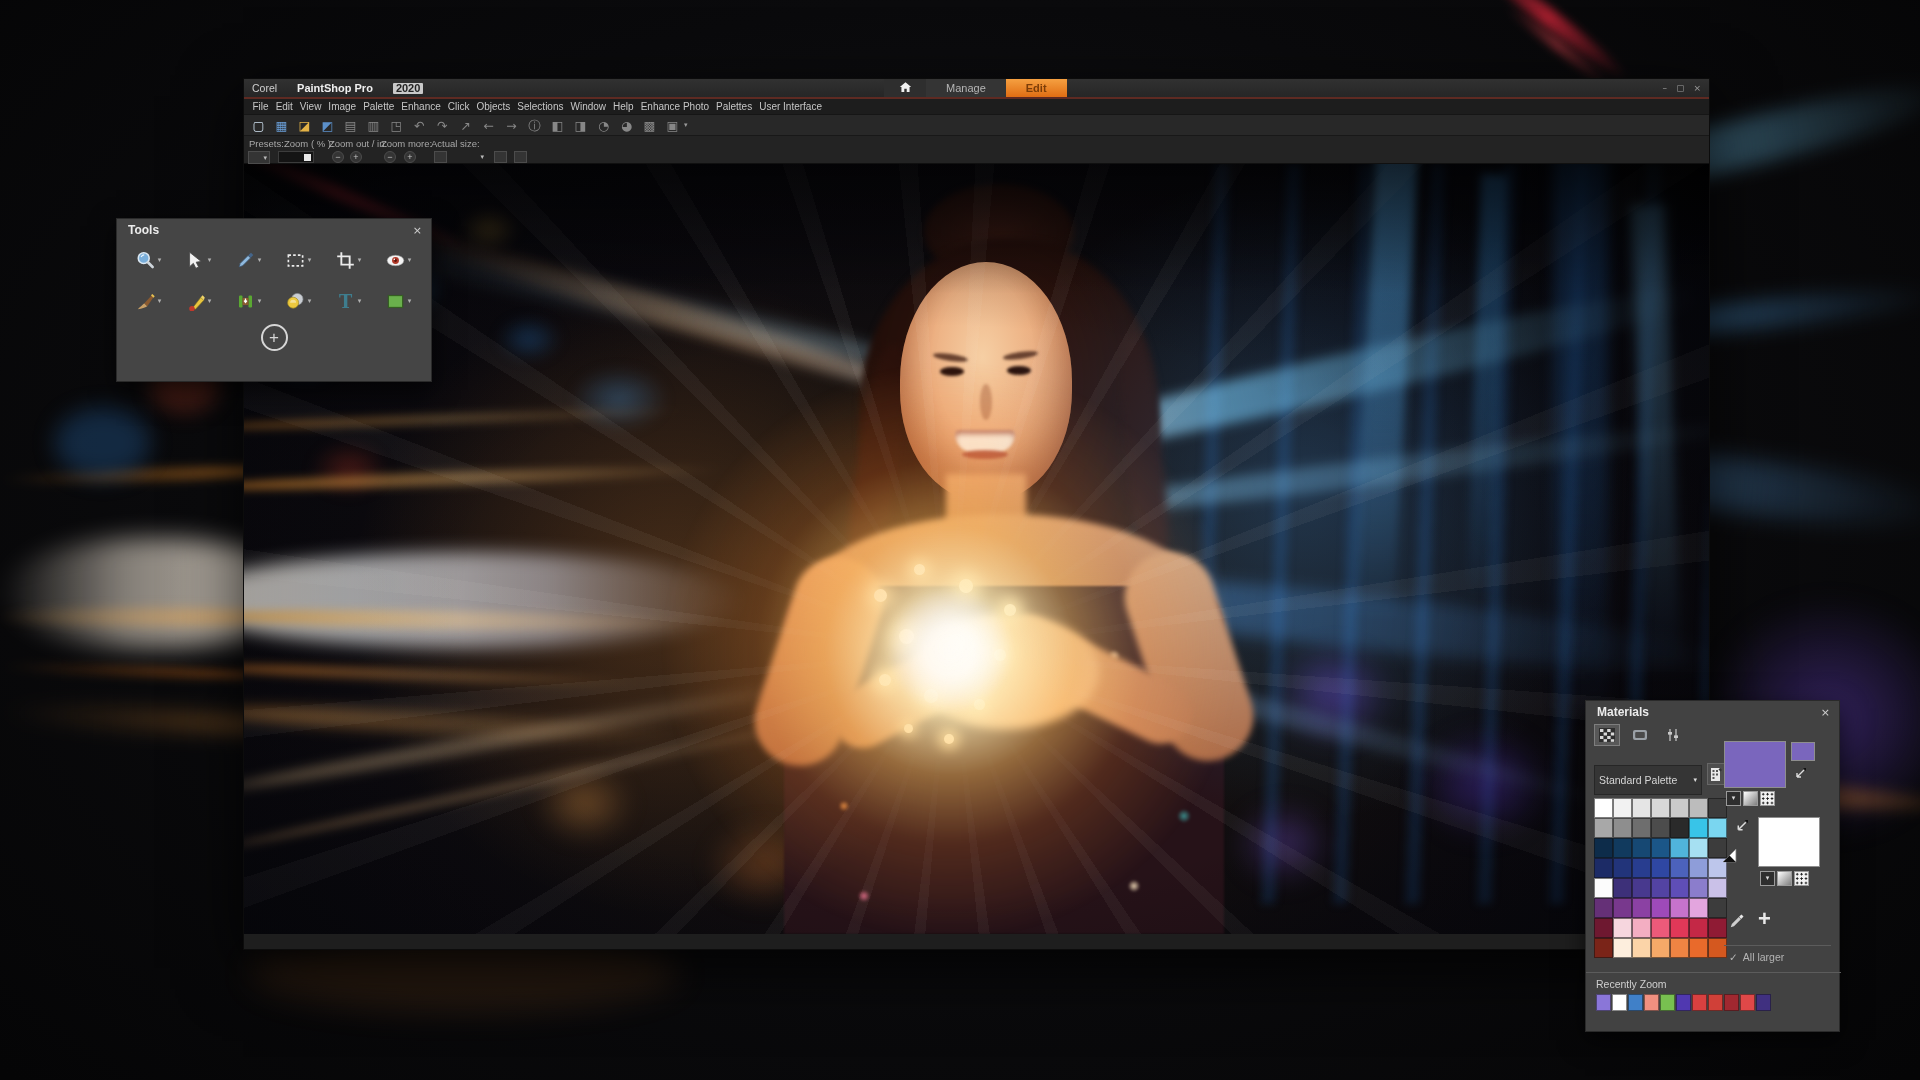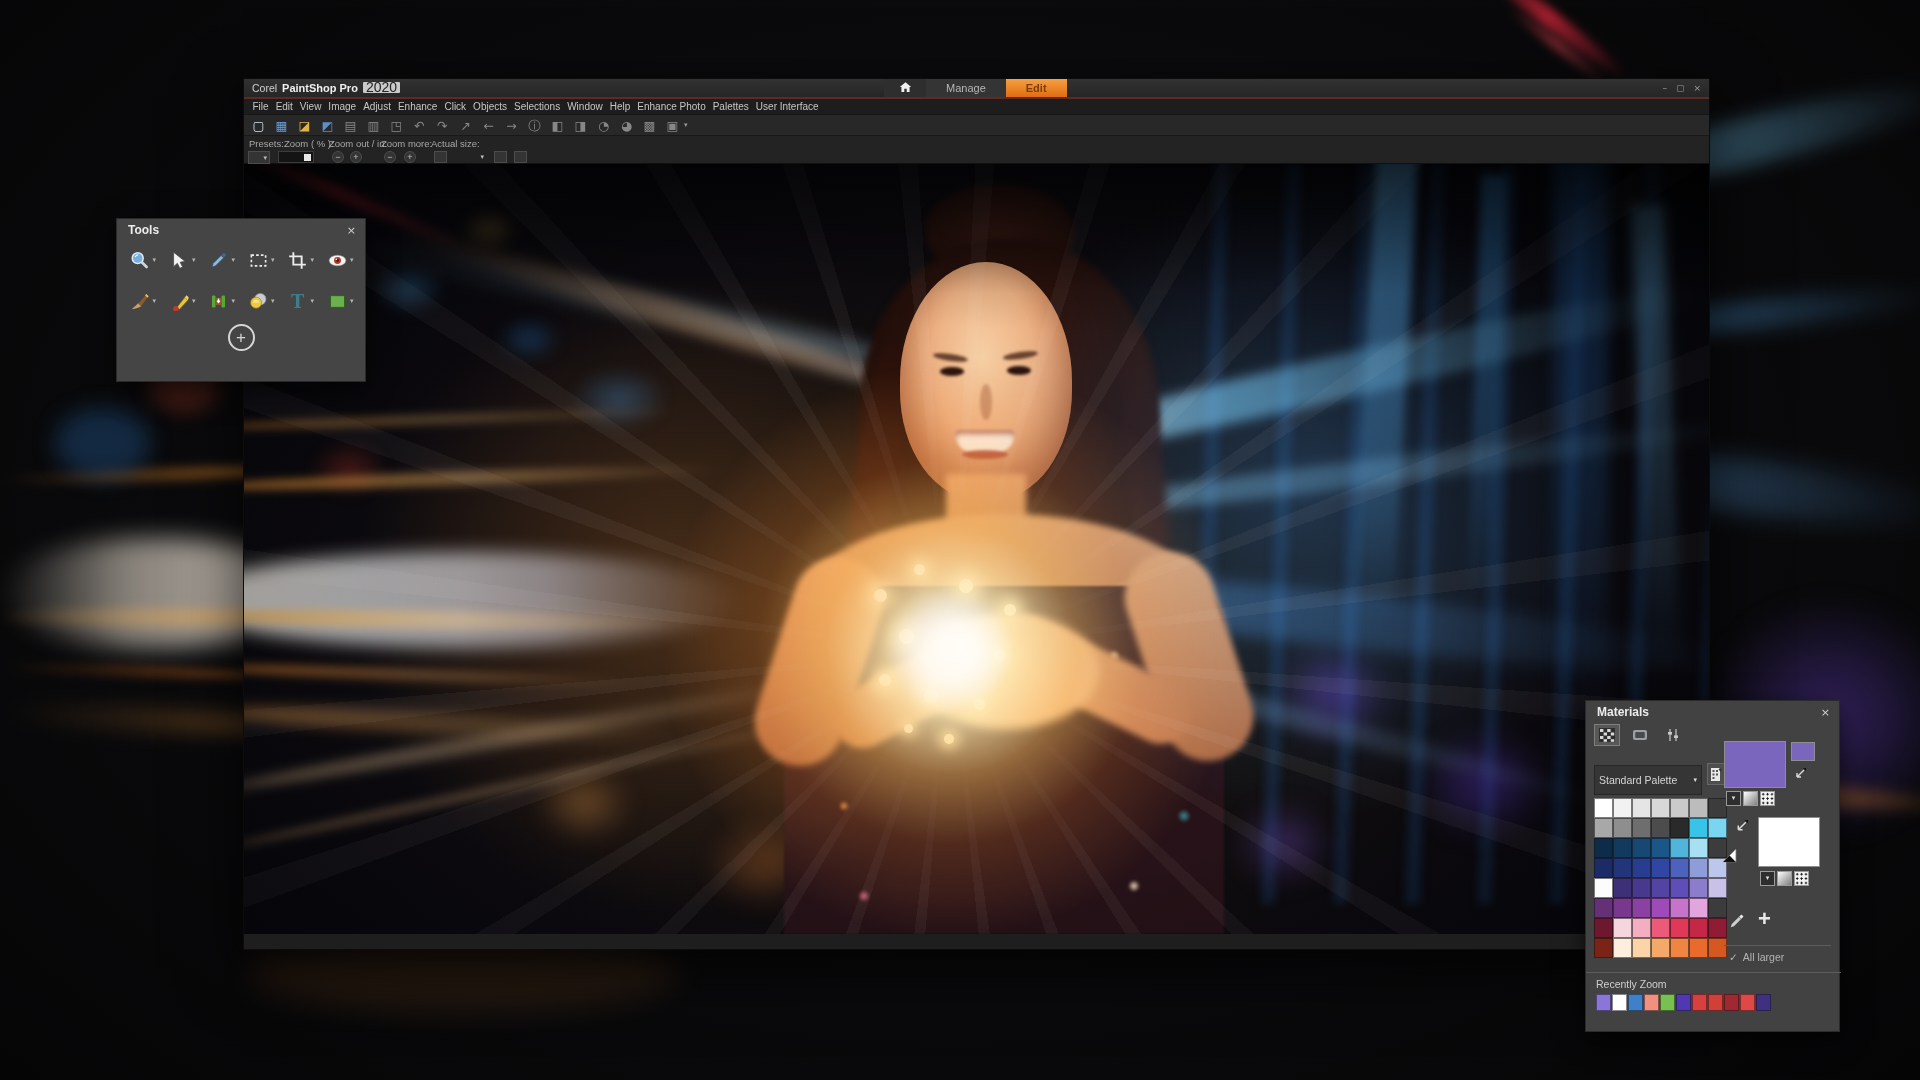--- a/index.html
+++ b/index.html
@@ -7,23 +7,23 @@
   #stage{position:relative;width:1920px;height:1080px;overflow:hidden;
     background:radial-gradient(1300px 850px at 50% 46%,#141417 0%,#0a0a0c 58%,#050506 100%)}
   .abs{position:absolute}
   .fx{position:absolute;pointer-events:none}
 
   
   .app-window{position:absolute;left:243px;top:78px;width:1467px;height:872px;background:#1e1e1e;
     border:1px solid #0c0c0c;box-shadow:0 18px 60px rgba(0,0,0,.8);z-index:2}
   .title-bar{position:relative;height:20px;background:linear-gradient(#313131,#262626);
     border-bottom:2px solid #5e2a22;display:flex;align-items:center}
-  .brand{margin-left:8px;display:flex;align-items:flex-start;gap:5px;font-size:10.5px;color:#cfcfcf;white-space:nowrap}
+  .brand{margin-left:8px;display:flex;align-items:center;gap:20px;font-size:10.5px;color:#cfcfcf;white-space:nowrap}
   .brand b{color:#efefef;font-size:11px}
-  .badge{background:#c9c9c9;color:#232323;font-size:14px;font-weight:normal;padding:0 3px;border-radius:1px;line-height:11px}
+  .badge{background:#c9c9c9;color:#232323;font-size:11px;font-weight:bold;padding:0 3px;border-radius:1px;line-height:11px}
   .tabs{position:absolute;left:640px;top:0;height:18px;display:flex;align-items:stretch;background:#343434}
   .tab-home{width:42px;display:flex;align-items:center;justify-content:center;background:#2e2e2e}
   .tab{padding:0 20px;font-size:11px;color:#b5b5b5;display:flex;align-items:center}
   .tab.active{background:linear-gradient(#f5a041,#e06d13);color:#7c3d08;font-weight:bold}
   .win-controls{position:absolute;right:8px;top:0;height:18px;display:flex;gap:9px;align-items:center;
     color:#9c9c9c;font-size:9px;font-family:"DejaVu Sans",sans-serif}
   .menu-bar{height:15px;background:#1d1d1d;display:flex;align-items:center;padding-left:5px}
   .menu-item{padding:0 3.5px;font-size:10px;color:#c6c6c6;white-space:nowrap}
   .toolbar{height:22px;background:#282828;border-top:1px solid #161616;border-bottom:1px solid #181818;
     display:flex;align-items:center;padding-left:6px;gap:6px}
@@ -39,21 +39,21 @@
   .w-drop{width:22px;height:13px;color:#bbb;font-size:7px;text-align:right;padding-right:2px;line-height:12px;font-family:"DejaVu Sans",sans-serif}
   .canvas{position:relative;width:1465px;height:770px;overflow:hidden;background:#05070b}
   .status-bar{height:17px;background:#191919;border-top:1px solid #0e0e0e;display:flex;align-items:center;
     padding-left:6px;font-size:10.5px;color:#c2c2c2}
 
   
   .palette{position:absolute;background:#454545;border:1px solid #2a2a2a;box-shadow:0 8px 24px rgba(0,0,0,.65);z-index:6}
   .pal-head{display:flex;justify-content:space-between;align-items:center;padding:4px 9px 2px 11px;
     color:#ececec;font-size:12px;font-weight:bold}
   .pal-close{color:#cfcfcf;font-size:11px;font-weight:normal;font-family:"DejaVu Sans",sans-serif}
-  .tools-palette{left:116px;top:218px;width:250px;height:164px}
+  .tools-palette{left:116px;top:218px;width:316px;height:164px}
   .tool-row{display:flex;padding:3px 6px 2px 8px;gap:3px}
   .tool-btn{width:47px;height:36px;display:flex;align-items:center;justify-content:center;gap:3px}
   .tool-ic svg{width:19px;height:19px;display:block}
   .tool-arrow{color:#b2b2b2;font-size:7px;font-family:"DejaVu Sans",sans-serif}
   .add-tool{width:27px;height:27px;border:2px solid #d6d6d6;border-radius:50%;margin:3px auto 0;
     color:#d6d6d6;font-size:17px;line-height:23px;text-align:center}
 
   .materials-palette{left:1585px;top:700px;width:255px;height:332px;background:#424242;font-size:10.5px;color:#cfcfcf}
   .mat-tabs{display:flex;gap:7px;padding:3px 0 2px 8px}
   .mat-tab{width:26px;height:22px;display:flex;align-items:center;justify-content:center;border:1px solid transparent}
@@ -123,21 +123,21 @@
         <span>▢</span>
         <span>×</span>
       </div>
     </div>
 
     <div class="menu-bar">
         <span class="menu-item">File</span>
         <span class="menu-item">Edit</span>
         <span class="menu-item">View</span>
         <span class="menu-item">Image</span>
-        <span class="menu-item">Adjust</span>
+        <span class="menu-item">Palette</span>
         <span class="menu-item">Enhance</span>
         <span class="menu-item">Click</span>
         <span class="menu-item">Objects</span>
         <span class="menu-item">Selections</span>
         <span class="menu-item">Window</span>
         <span class="menu-item">Help</span>
         <span class="menu-item">Enhance Photo</span>
         <span class="menu-item">Palettes</span>
         <span class="menu-item">User Interface</span>
       </div>

